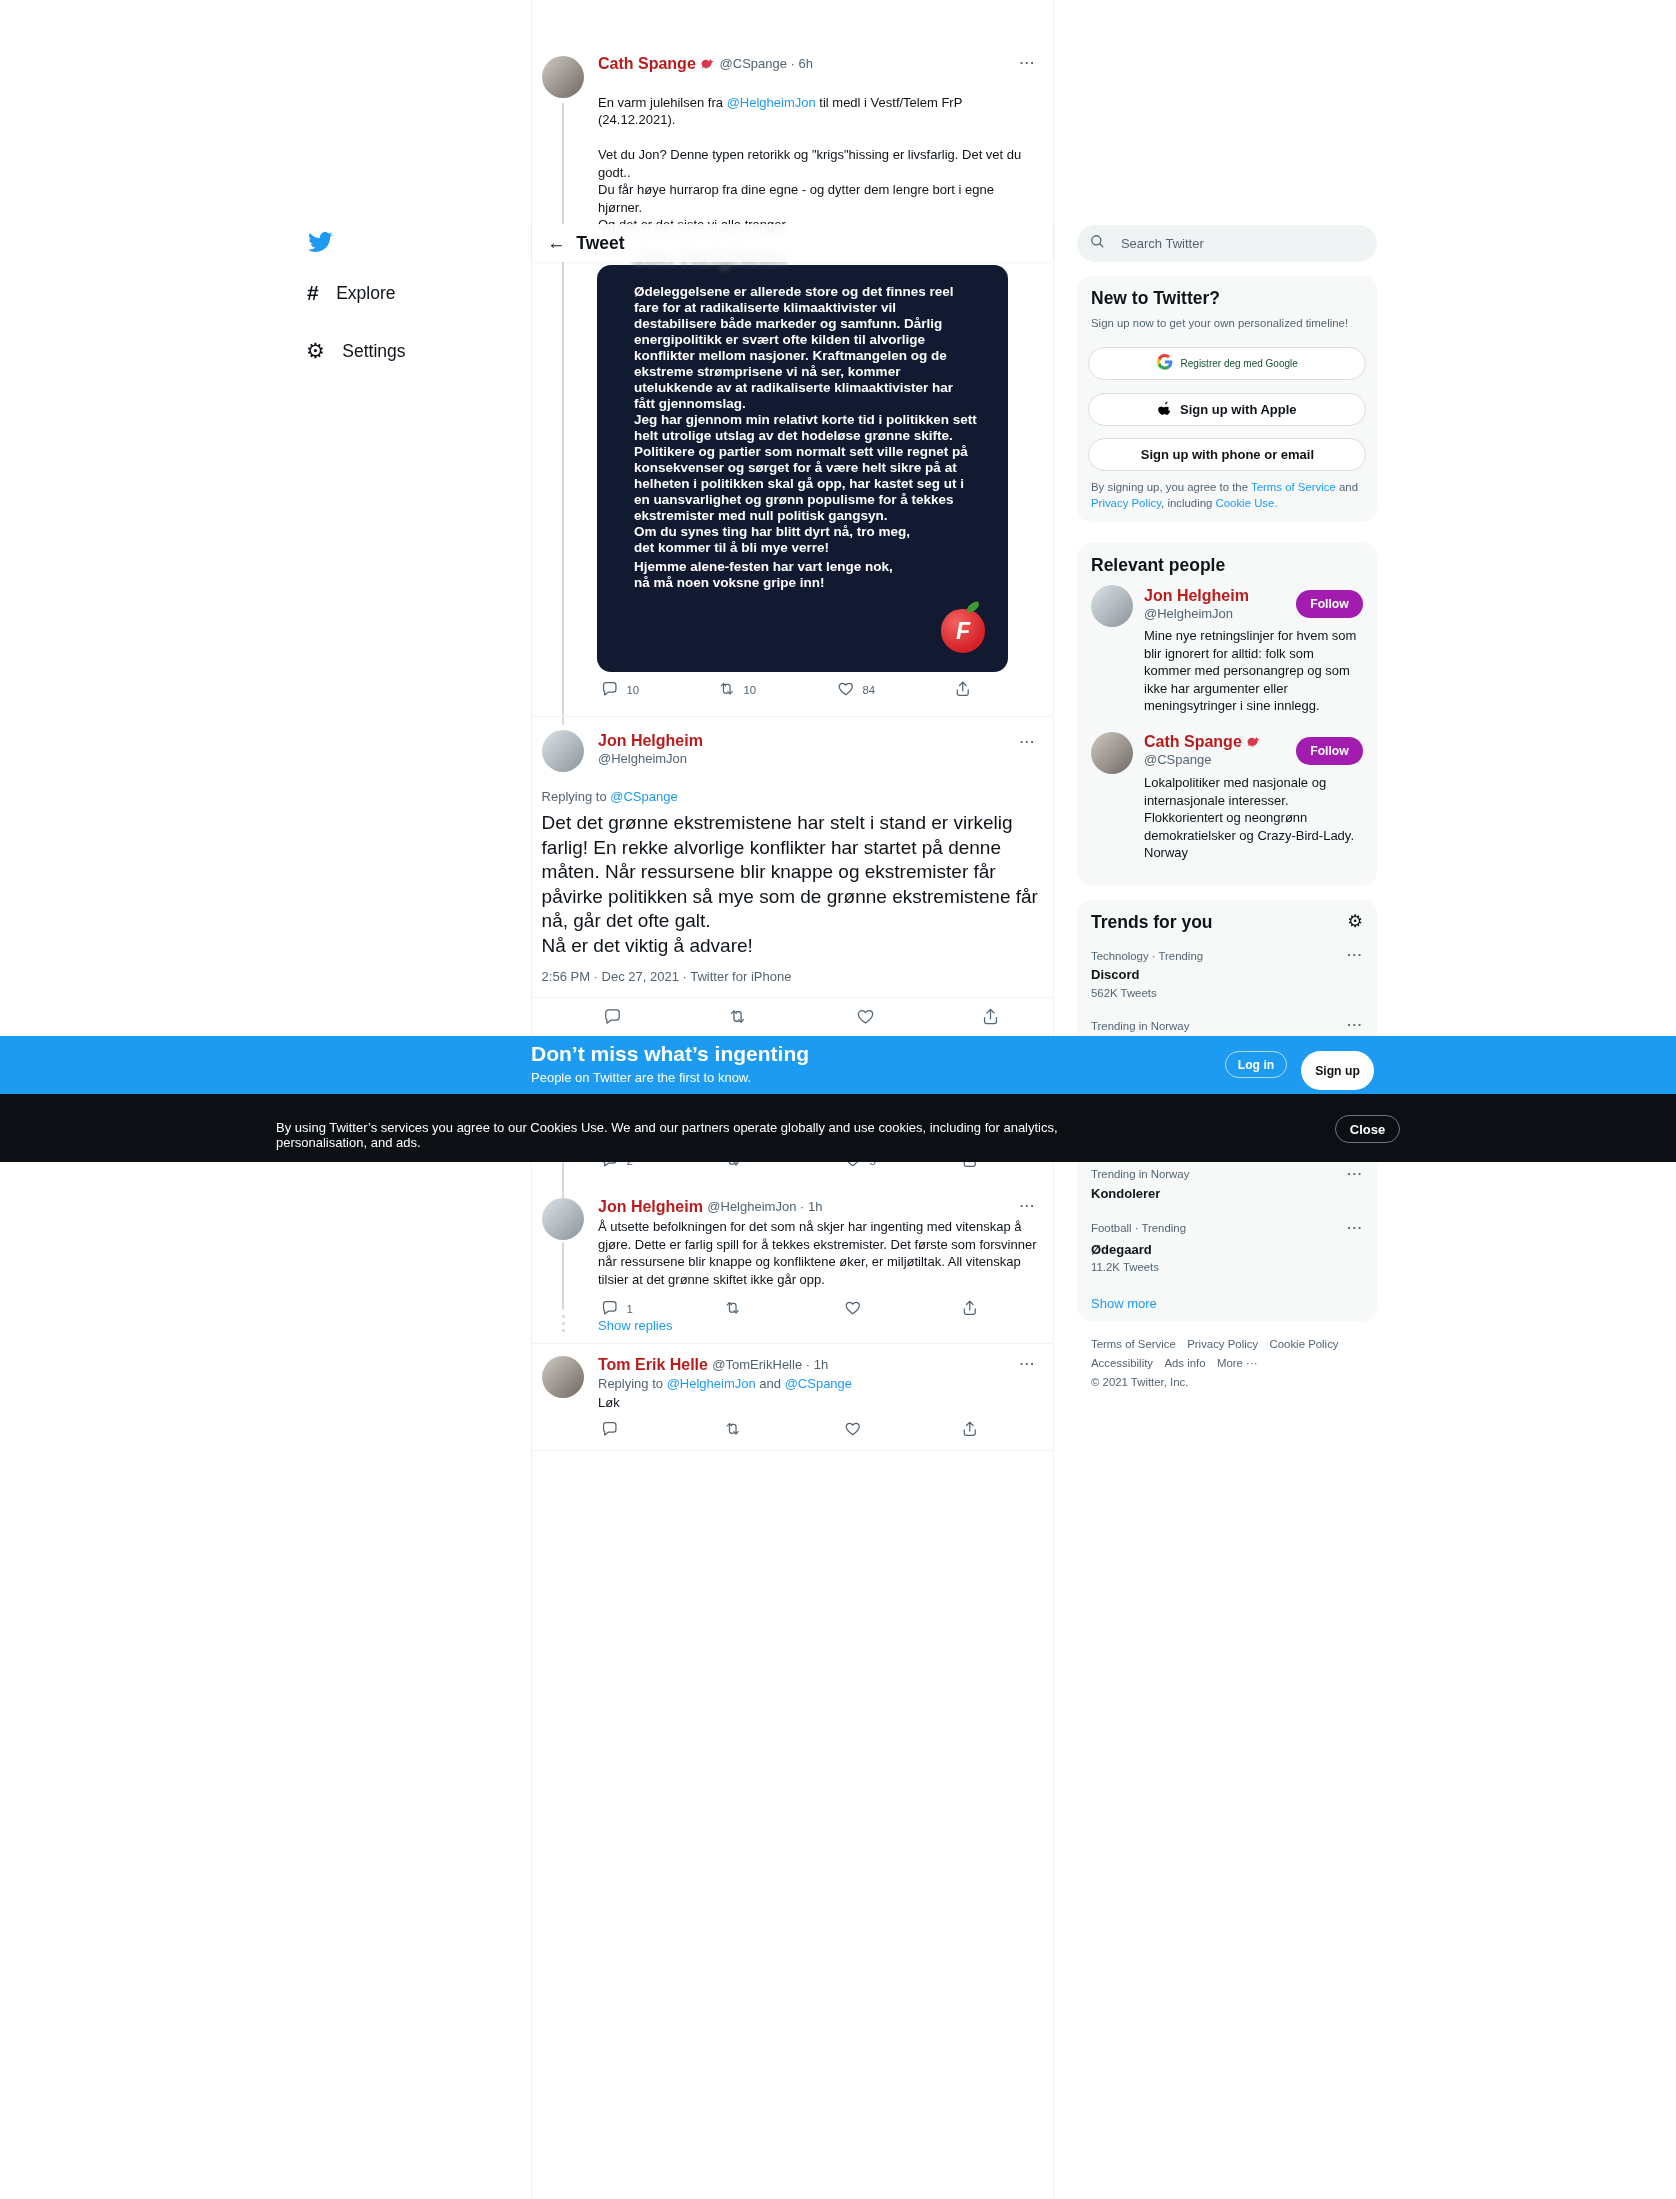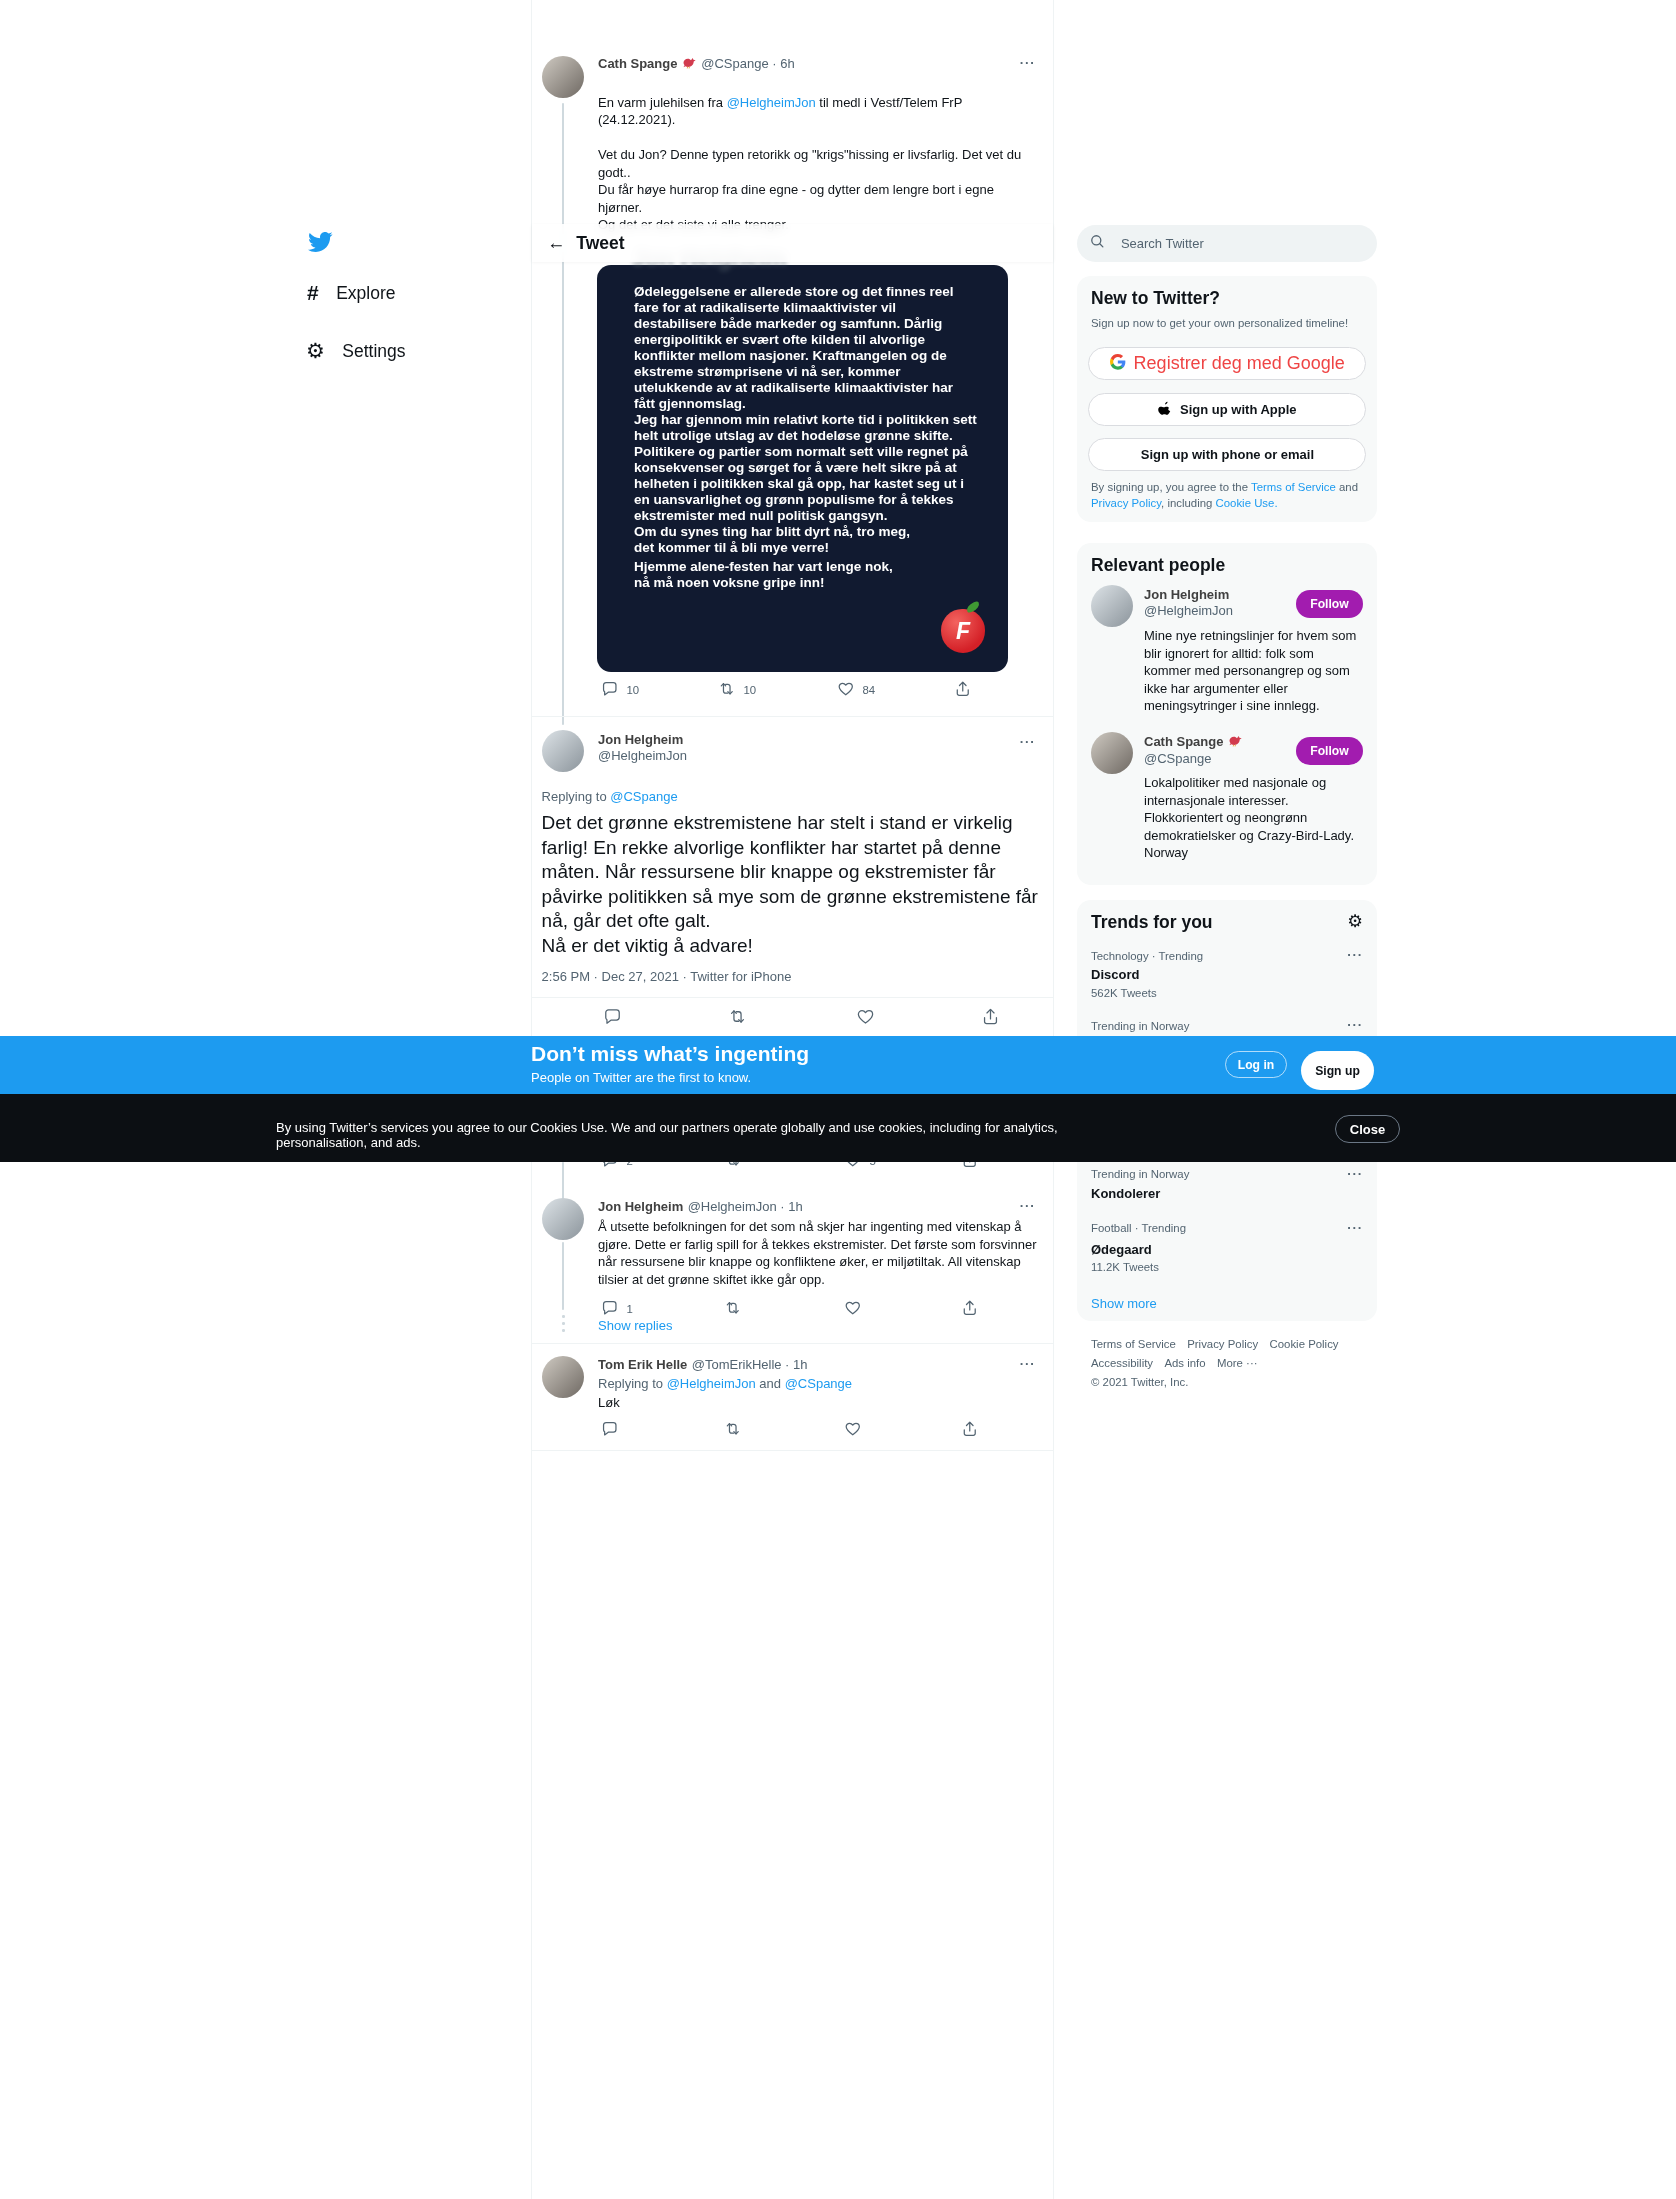--- a/index.html
+++ b/index.html
@@ -4,21 +4,21 @@
 <style>
   html,body{margin:0;padding:0;background:#fff;}
   .page{position:relative;width:1677px;height:2199px;background:#fff;overflow:hidden;
         font-family:"Liberation Sans",sans-serif;color:#0f1419;}
   .abs{position:absolute;}
   .main-col{position:absolute;left:531px;top:0;width:521px;height:2199px;
             border-left:0.9px solid #eff3f4;border-right:0.9px solid #eff3f4;box-sizing:content-box;}
   .avatar{width:42px;height:42px;border-radius:50%;
           background:linear-gradient(135deg,#cfcac2,#6e6862);}
   .avatar.b{background:linear-gradient(135deg,#dde3e7,#8b949b);}
-  .name{font-weight:bold;font-size:13px;color:#404040;white-space:nowrap;}
+  .name{font-weight:bold;font-size:16px;color:#b91c1c;white-space:nowrap;}
   .gray{color:#536471;}
   .fs15{font-size:13px;line-height:17.5px;}
   .fs13{font-size:11.4px;line-height:15.7px;}
   .link{color:#1d9bf0;}
   .pre{white-space:pre-line;}
   .nameline{display:flex;align-items:center;gap:4.4px;}
   .more{color:#536471;font-size:13px;font-weight:bold;letter-spacing:0.9px;}
   .divider{position:absolute;left:0;width:521px;height:0.9px;background:#eff3f4;}
   .act{display:flex;align-items:center;gap:7.9px;}
   .count{font-size:11.4px;color:#536471;}
@@ -312,21 +312,21 @@
   <div class="card" style="top:276px;height:246px;">
     <div class="card-title">New to Twitter?</div>
     <div class="abs fs13 gray" style="left:14px;top:40px;width:273px;">Sign up now to get your own personalized timeline!</div>
     <div class="authbtn" style="top:71px;">
       <span><svg width="15.7" height="15.7" viewBox="0 0 18 18">
             <path fill="#4285F4" d="M17.64 9.2c0-.637-.057-1.251-.164-1.84H9v3.481h4.844a4.14 4.14 0 0 1-1.796 2.716v2.259h2.908c1.702-1.567 2.684-3.875 2.684-6.615z"></path>
             <path fill="#34A853" d="M9 18c2.43 0 4.467-.806 5.956-2.18l-2.908-2.259c-.806.54-1.837.86-3.048.86-2.344 0-4.328-1.584-5.036-3.711H.957v2.332A8.997 8.997 0 0 0 9 18z"></path>
             <path fill="#FBBC05" d="M3.964 10.71A5.41 5.41 0 0 1 3.682 9c0-.593.102-1.17.282-1.71V4.958H.957A8.996 8.996 0 0 0 0 9c0 1.452.348 2.827.957 4.042l3.007-2.332z"></path>
             <path fill="#EA4335" d="M9 3.58c1.321 0 2.508.454 3.44 1.345l2.582-2.58C13.463.891 11.426 0 9 0A8.997 8.997 0 0 0 .957 4.958L3.964 7.29C4.672 5.163 6.656 3.58 9 3.58z"></path>
           </svg></span>
-      <span style="font-size:18px;color:#ef4444;">Registrer deg med Google</span>
+      <span style="font-size:10px;color:#14532d;">Registrer deg med Google</span>
     </div>
     <div class="authbtn" style="top:117px;">
       <span><svg width="14" height="14" viewBox="0 0 24 24">
             <path fill="#000" d="M16.365 1.43c0 1.14-.46 2.2-1.207 3.01-.78.85-2.06 1.51-3.12 1.42-.13-1.1.42-2.25 1.15-3.02.8-.87 2.18-1.51 3.18-1.41zM20.94 17.03c-.57 1.28-.84 1.85-1.57 2.98-1.02 1.58-2.46 3.55-4.25 3.56-1.59.02-2-1.03-4.16-1.02-2.16.01-2.61 1.05-4.2 1.03-1.79-.02-3.16-1.8-4.18-3.38C.28 17.79-.02 14.33.88 12.49c.64-1.31 1.65-2.07 2.6-2.46 1.43-.58 2.89-.34 4.13.26.87.42 1.63.6 2.4.6.74 0 1.36-.17 2.22-.58 1.24-.59 2.69-.88 4.12-.31.98.39 1.94 1.12 2.58 2.17-2.27 1.25-1.9 4.51 2.01 4.86z"></path>
           </svg></span>
       <span style="font-size:13px;font-weight:bold;color:#0f1419;">Sign up with Apple</span>
     </div>
     <div class="authbtn" style="top:162px;">
       <span style="font-size:13px;font-weight:bold;color:#0f1419;">Sign up with phone or email</span>
     </div>

